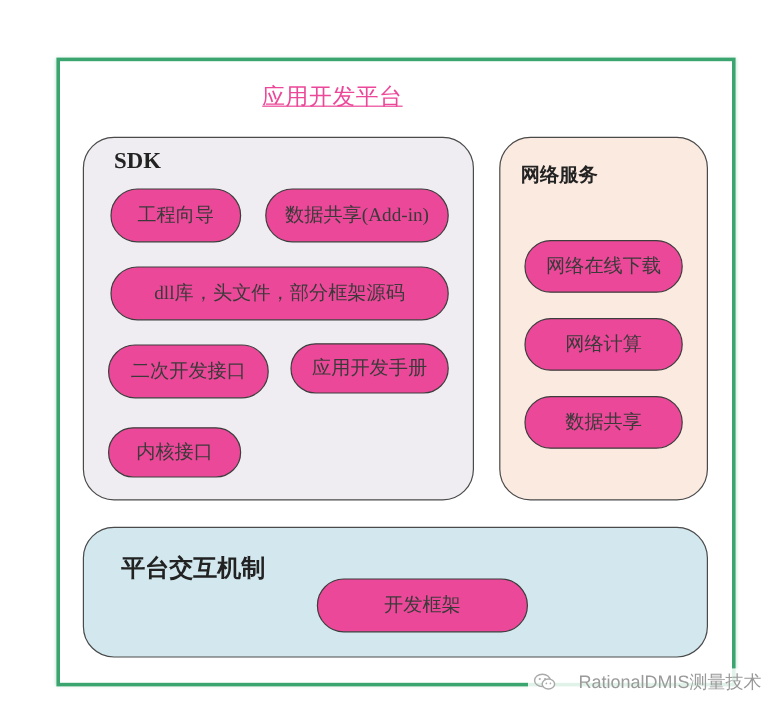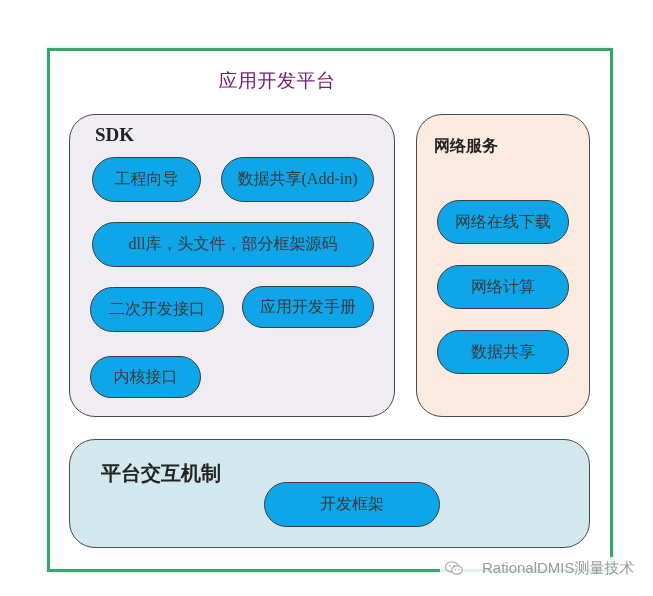--- a/index.html
+++ b/index.html
@@ -25,22 +25,23 @@
       box-shadow: 0 0 3px rgba(58,165,110,0.35);
       background: #ffffff;
     }
     .title {
       position: absolute;
       left: 0;
       top: 68px;
       width: 554px;
       text-align: center;
       font-size: 19px;
-      color: #701a75;
+      color: #ec4899;
       letter-spacing: 0.5px;
+      text-decoration: underline;
     }
     .box {
       position: absolute;
       border: 1.5px solid #4a4a4a;
       border-radius: 26px;
       box-sizing: border-box;
     }
     .sdk {
       left: 69px;
       top: 114px;
@@ -82,21 +83,21 @@
     .plat-label {
       left: 101px;
       top: 460px;
       font-size: 20px;
     }
     .pill {
       position: absolute;
       box-sizing: border-box;
       border: 1.5px solid #3d3d3d;
       border-radius: 24px;
-      background: #0ea5e9;
+      background: #ec4899;
       display: flex;
       align-items: center;
       justify-content: center;
       font-size: 16px;
       color: #3a3a3a;
       white-space: nowrap;
       font-family: "Liberation Serif", "DejaVu Serif", serif;
     }
     .watermark {
       position: absolute;

